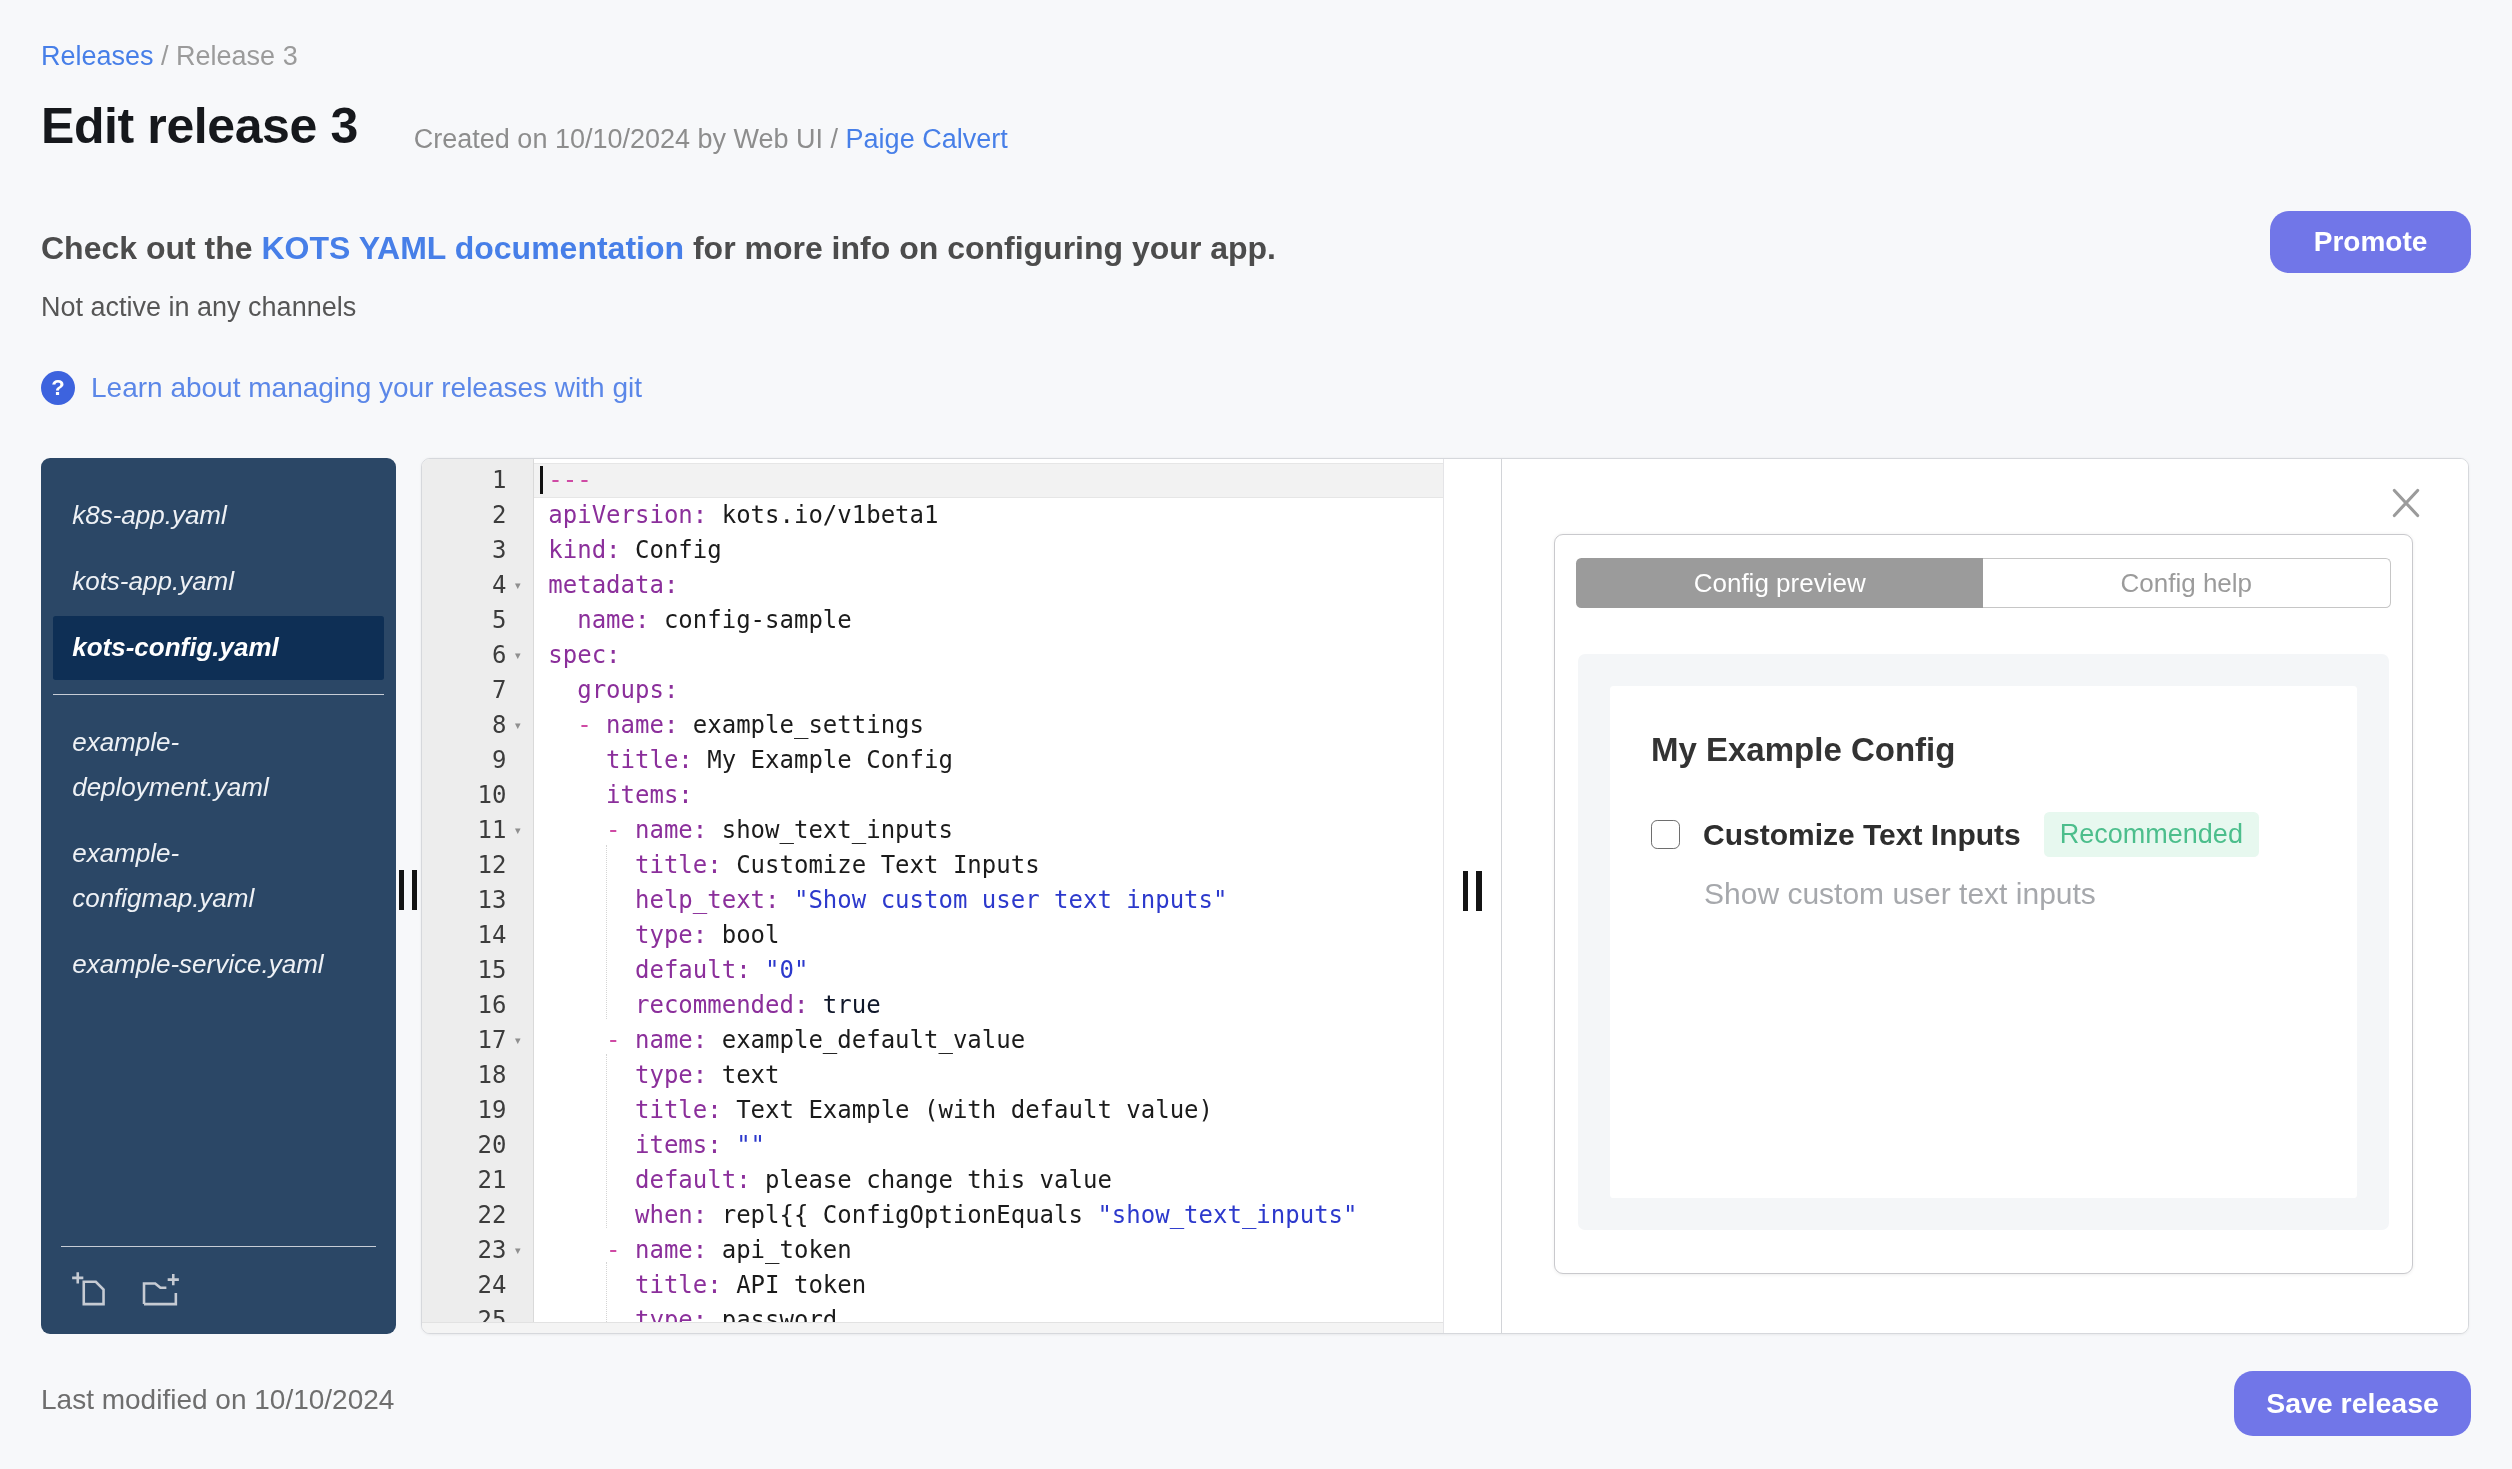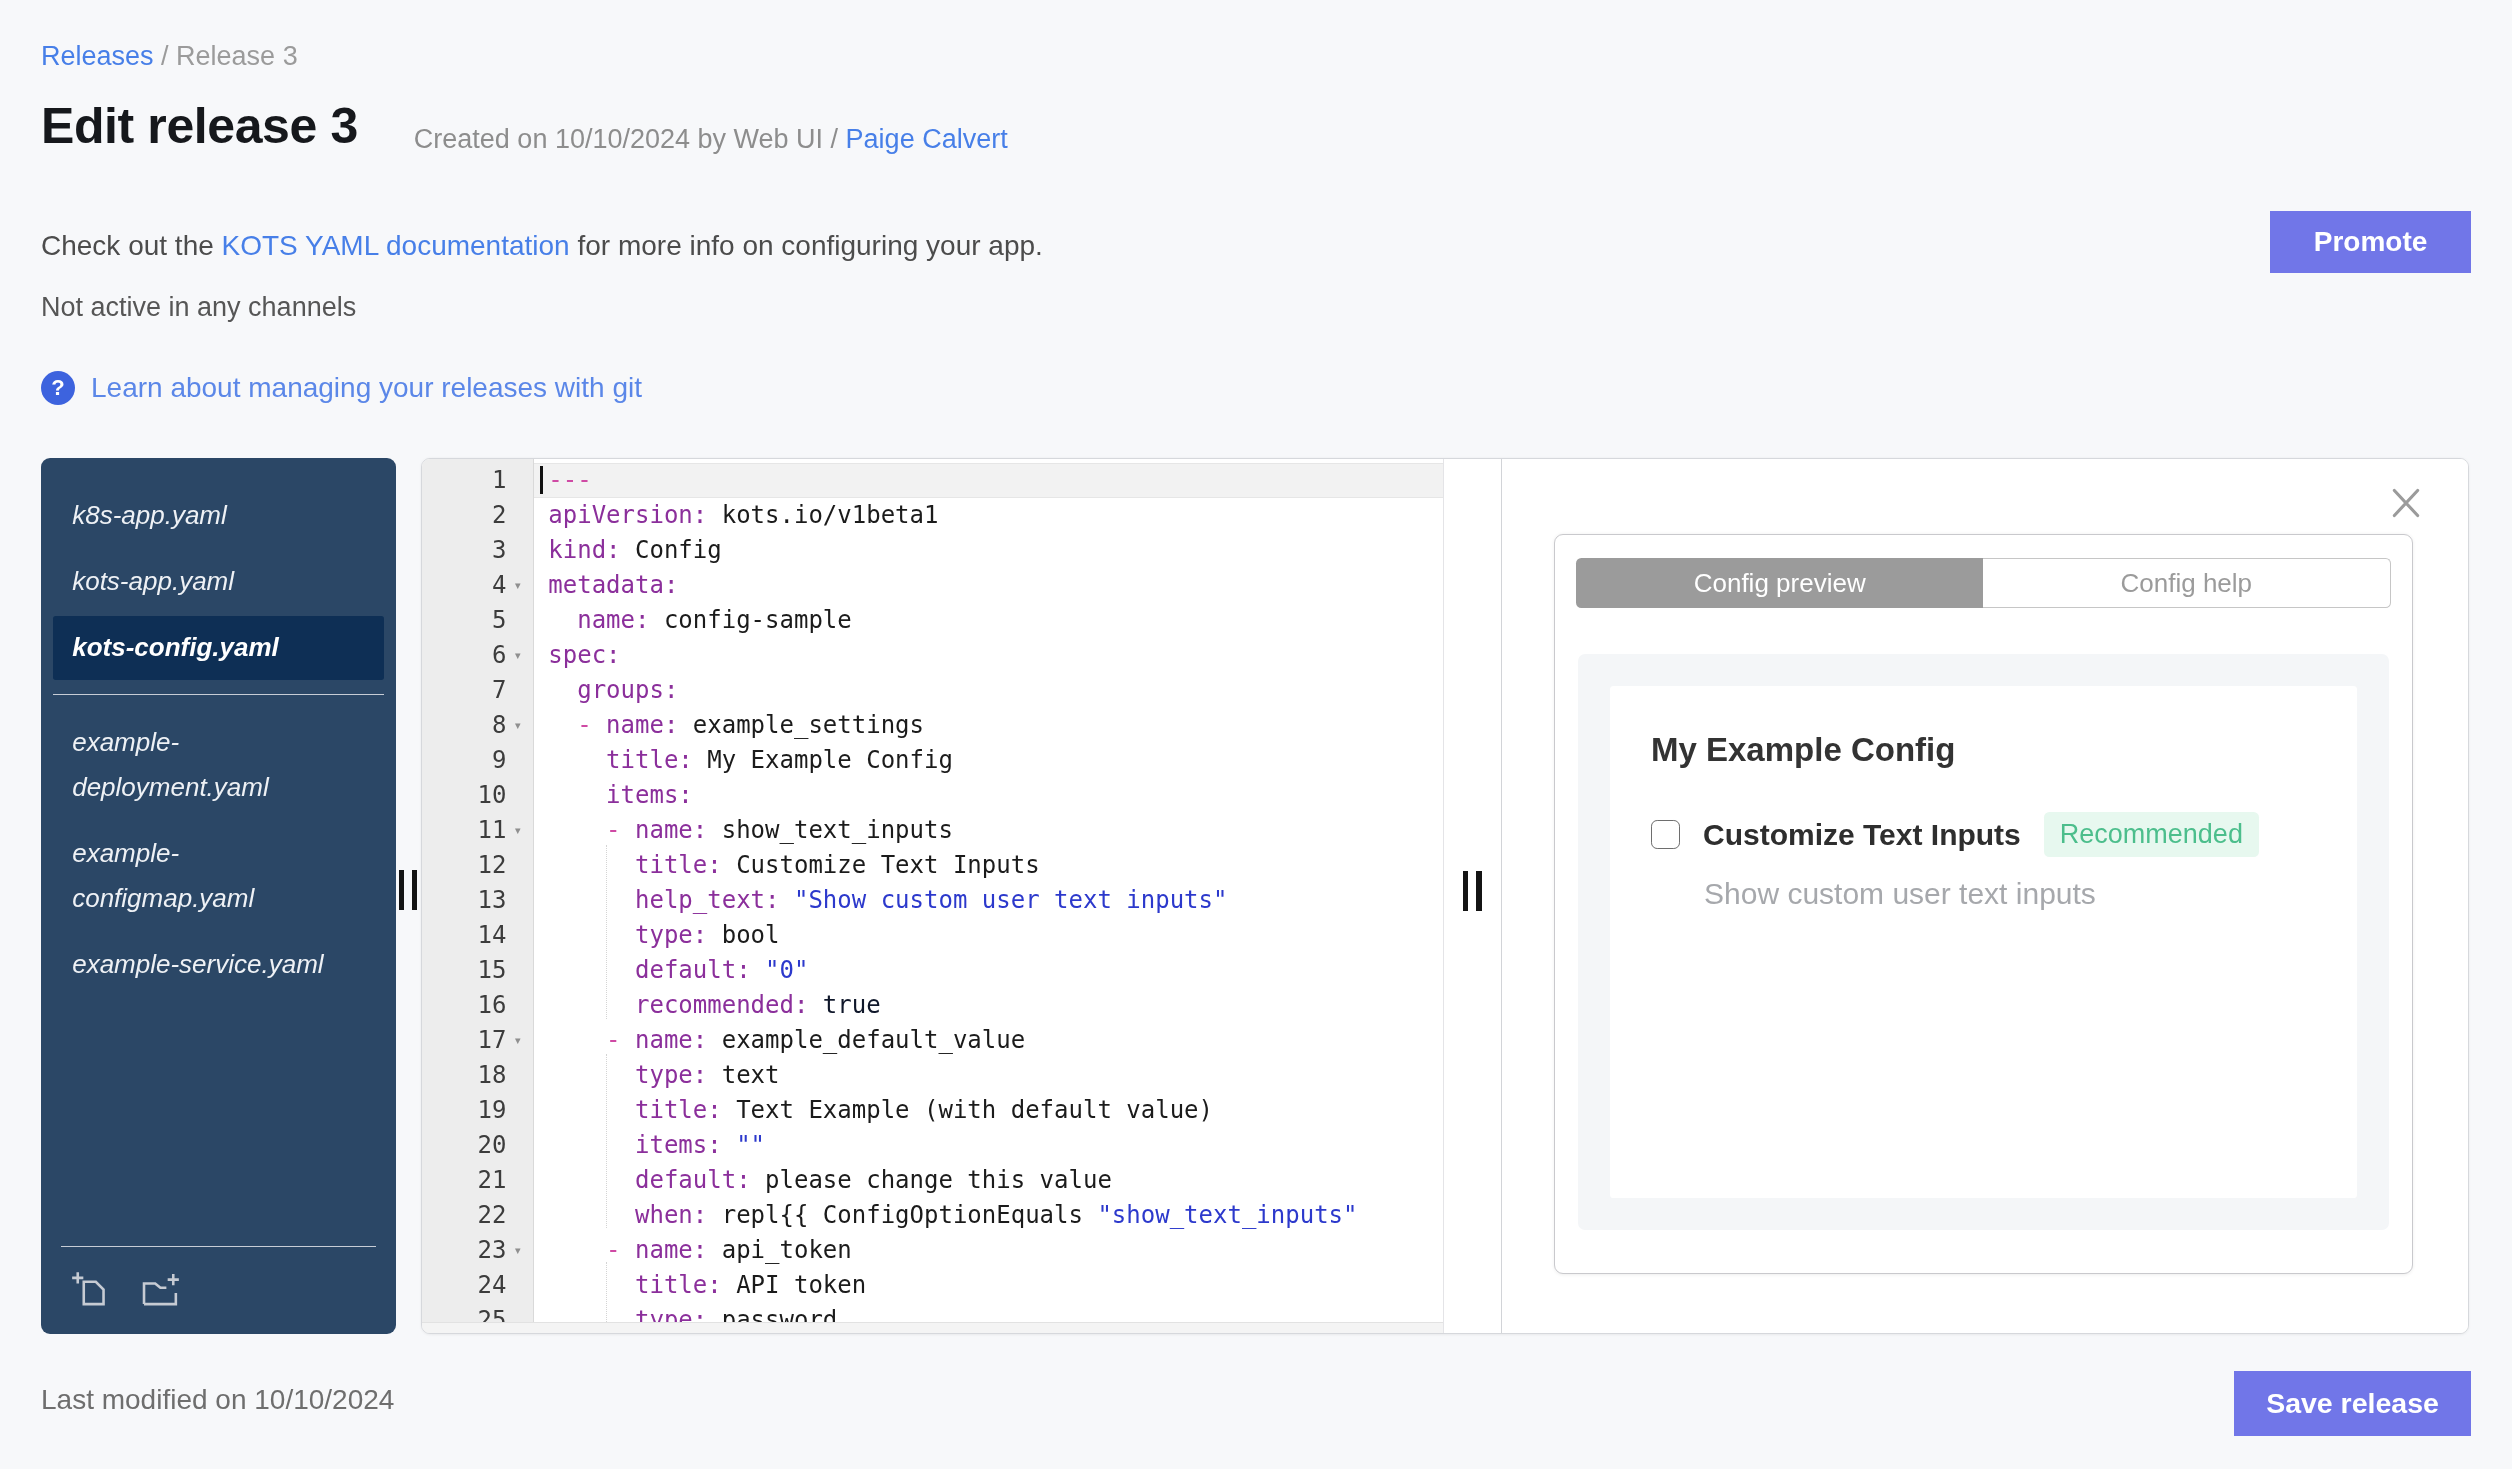--- a/index.html
+++ b/index.html
@@ -11,29 +11,29 @@
   a { text-decoration:none; cursor:pointer; }
   .link { color:#477fe8; }
 
   
   .breadcrumb { position:absolute; left:41px; top:41px; font-size:27px; }
   .breadcrumb .crumb-sep, .breadcrumb .crumb-cur { color:#9b9b9b; }
   .title-row { position:absolute; left:41px; top:97px; display:flex; align-items:flex-end; gap:56px; }
   .title-row h1 { font-size:50px; font-weight:800; color:#16181c; letter-spacing:-0.4px; }
   .created { font-size:27px; color:#8d8d8d; }
   .created .link { font-weight:400; }
-  .docs-line { position:absolute; left:41px; top:230px; font-size:28px; color:#4c4c4c; }
+  .docs-line { position:absolute; left:41px; top:230px; font-size:32px; color:#4c4c4c;font-weight:bold; }
   .channel-status { position:absolute; left:41px; top:292px; font-size:27px; color:#565656; }
   .help-row { position:absolute; left:41px; top:371px; display:flex; align-items:center; gap:16px; }
   .q-icon { width:34px; height:34px; border-radius:50%; background:#3d63de; color:#fff;
             display:flex; align-items:center; justify-content:center;
             font-size:22px; font-weight:700; flex:none; }
   .help-row .link { font-size:28px; color:#5b87e8; }
 
-  .btn { background:#7176e8; color:#fff; font-weight:700; border:none; border-radius:0;
+  .btn { background:#7176e8; color:#fff; font-weight:700; border:none; border-radius:19px;
          font-family:"Liberation Sans", sans-serif; cursor:pointer;
          display:flex; align-items:center; justify-content:center; }
   .promote-btn { position:absolute; right:41px; top:211px; width:201px; height:62px; font-size:28px; }
   .save-btn    { position:absolute; right:41px; top:1371px; width:237px; height:65px; font-size:28.5px; }
   .last-modified { position:absolute; left:41px; top:1384px; font-size:28px; color:#6e6e6e; }
 
   
   .main { position:absolute; left:41px; top:458px; width:2428px; height:876px; display:flex; }
 
   

